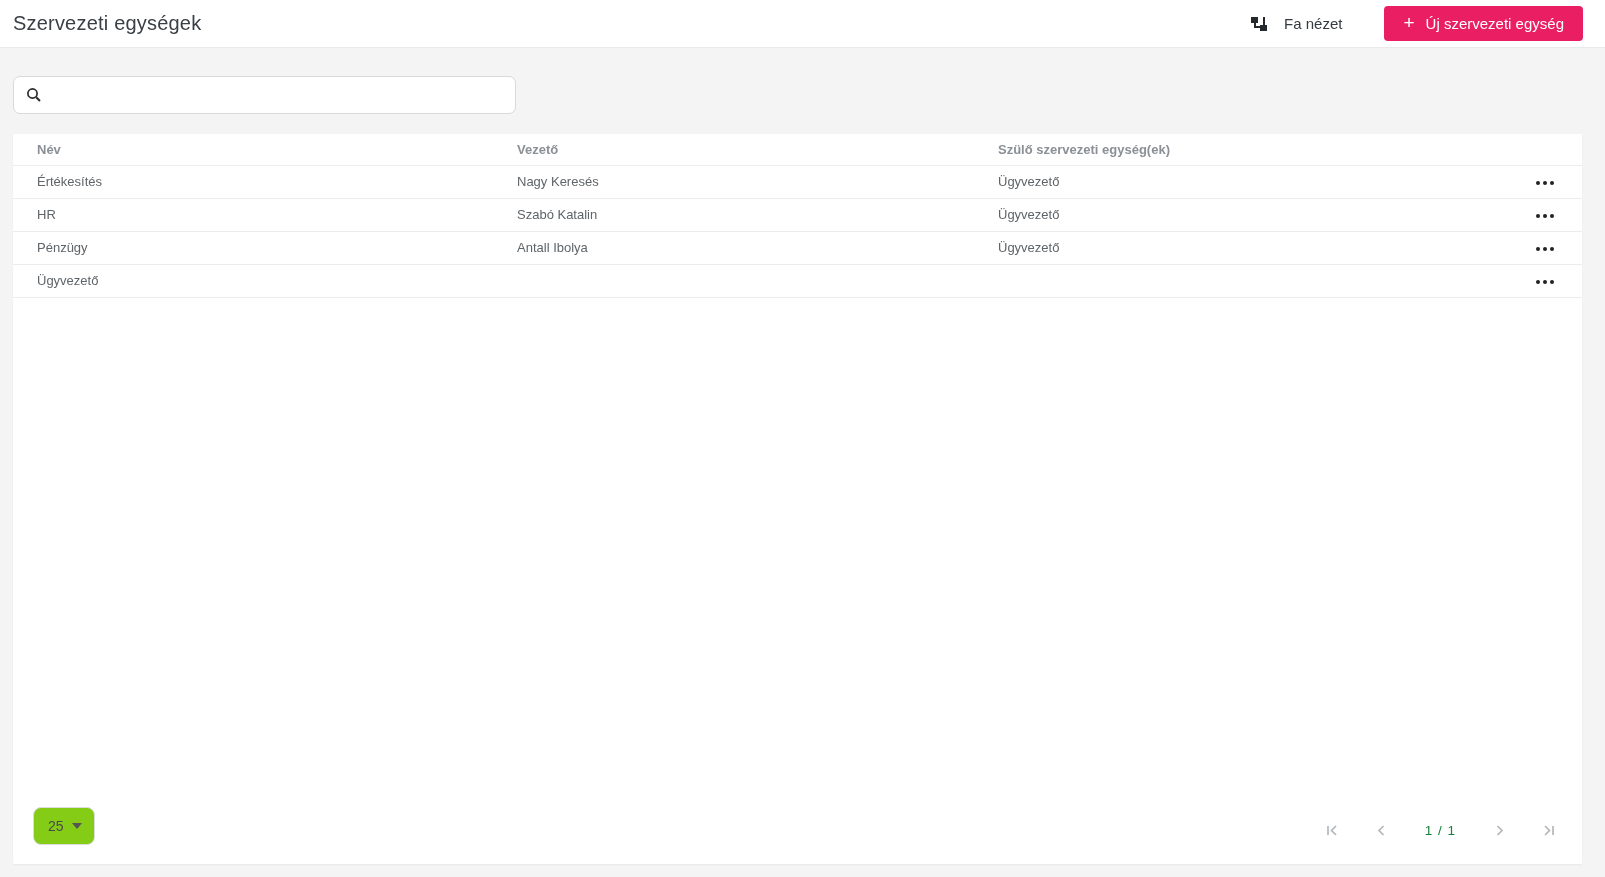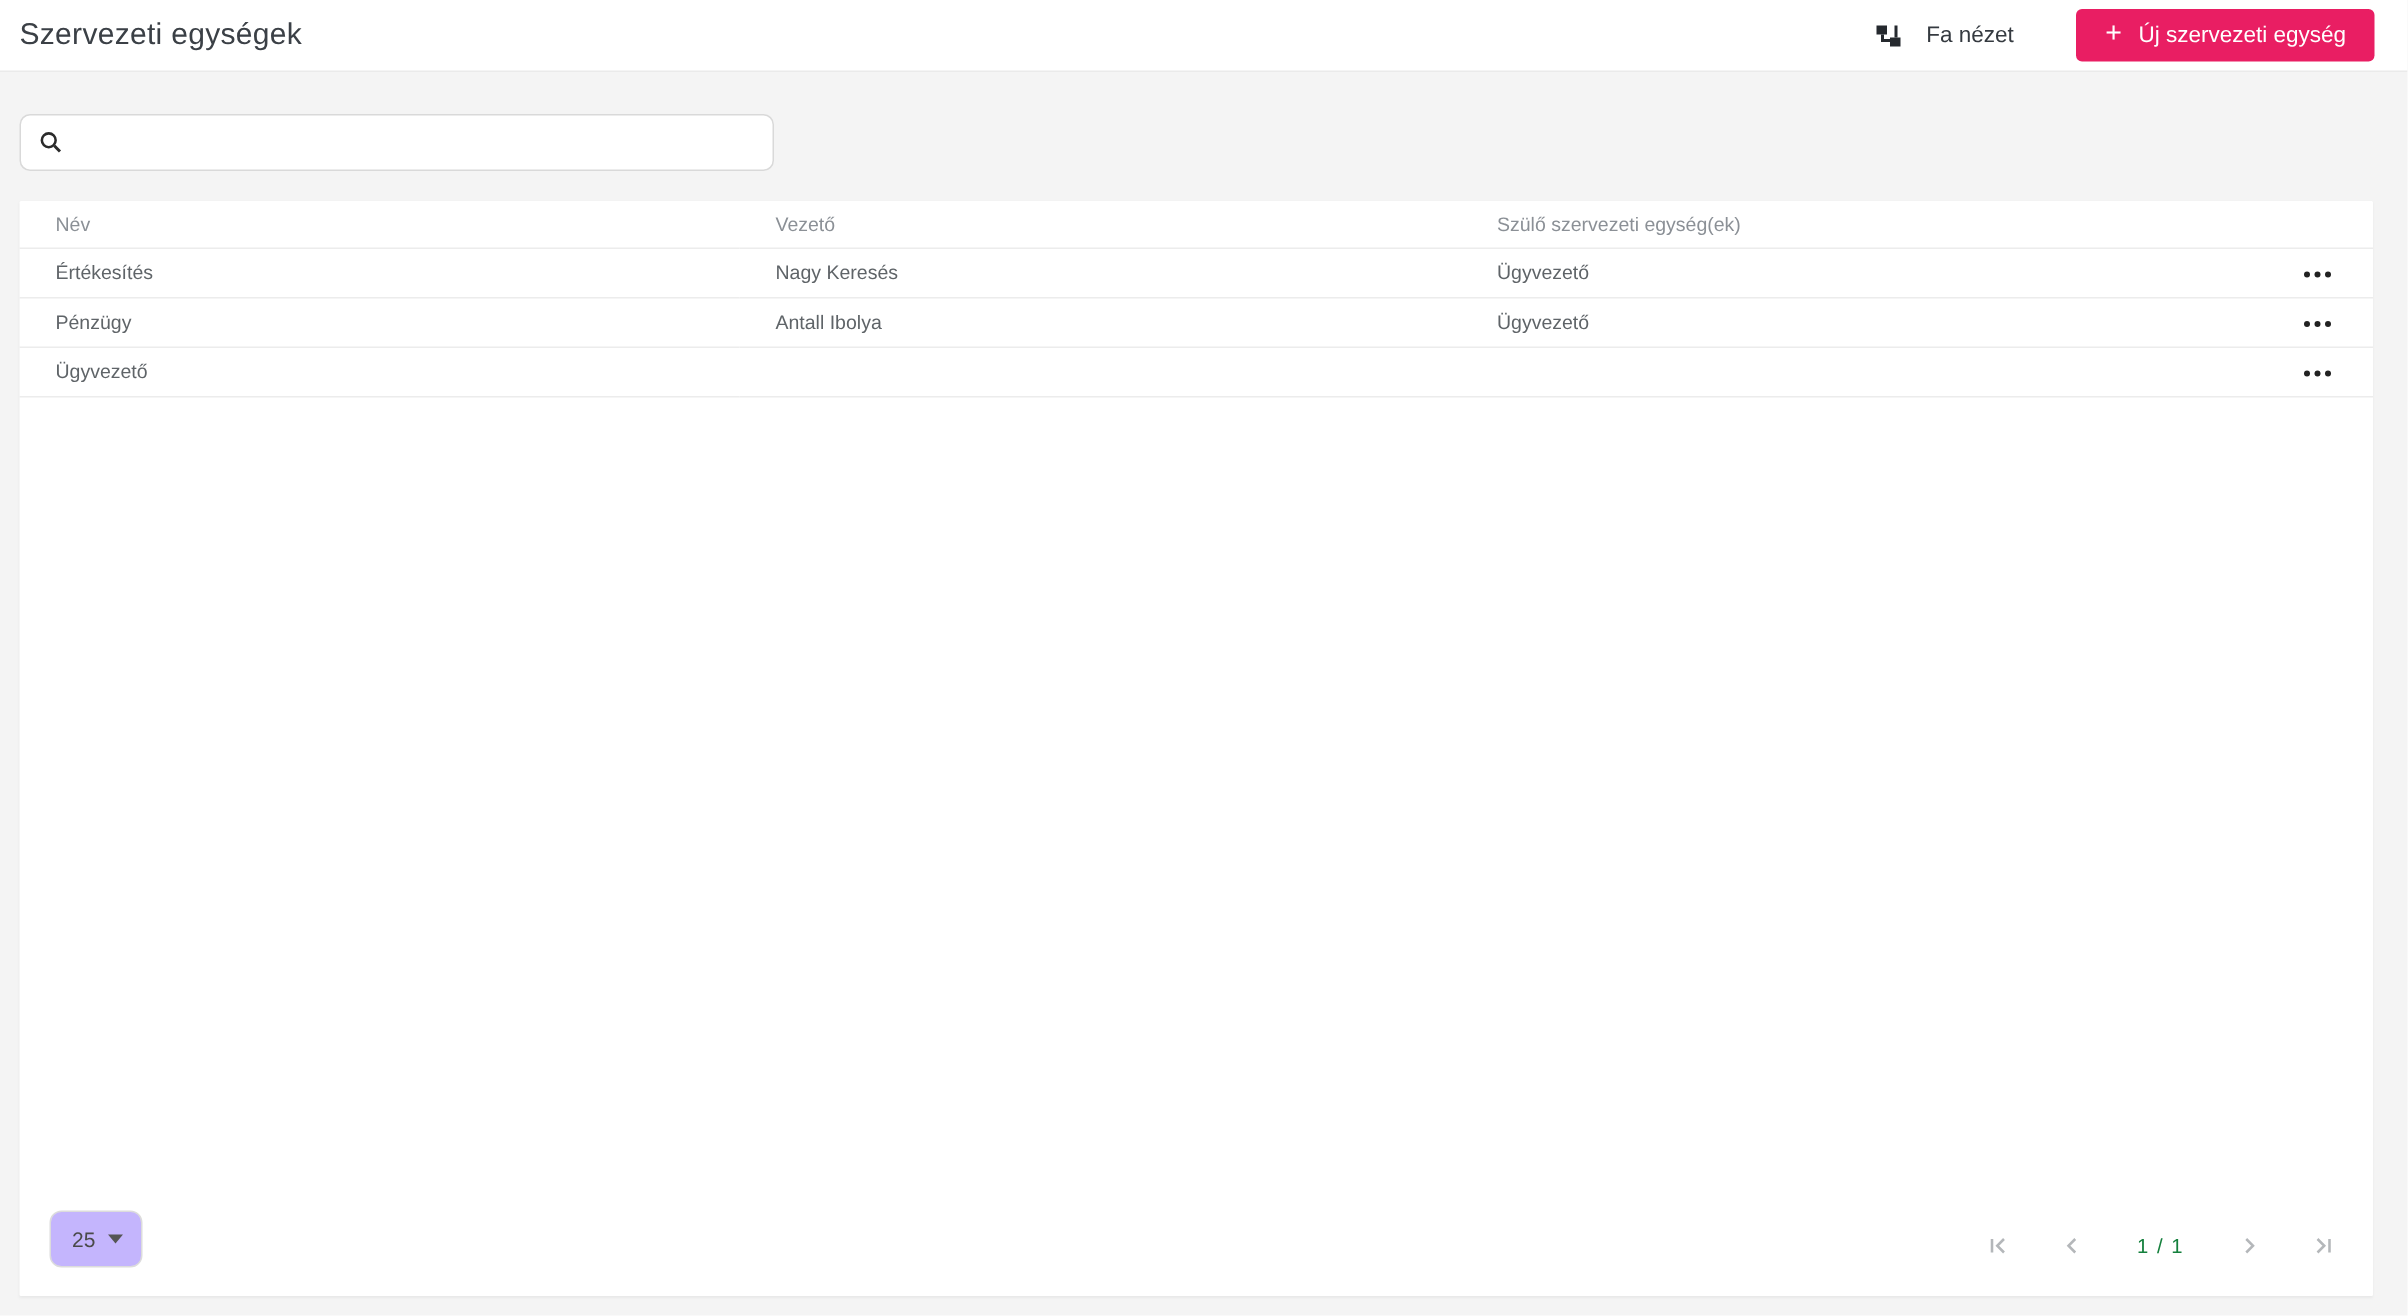--- a/index.html
+++ b/index.html
@@ -46,39 +46,39 @@
   .card {
     margin:20px 23px 0 13px; height:730px; background:#ffffff;
     position:relative; box-shadow:0 1px 2px rgba(0,0,0,.05); border-radius:1px;
   }
   table { width:100%; border-collapse:collapse; table-layout:fixed; }
   col.c-name   { width:480px; }
   col.c-leader { width:481px; }
   col.c-parent { width:auto; }
   col.c-actions{ width:84px; }
   th {
-    height:31px; font-weight:400; font-size:13px; color:#8b9096;
+    height:31px; font-weight:700; font-size:13px; color:#8b9096;
     text-align:left; padding:0 8px 0 24px; border-bottom:1px solid #ececec;
   }
   td {
     height:33px; font-size:13px; color:#5f6468;
     padding:0 8px 0 24px; border-bottom:1px solid #ececec; white-space:nowrap;
     overflow:hidden; text-overflow:ellipsis;
   }
   td.actions { text-align:right; padding:0 26px 0 0; }
   .more-btn {
     display:inline-flex; gap:3px; align-items:center; background:none; border:none;
     cursor:pointer; padding:4px 2px; vertical-align:middle;
   }
   .more-btn i { width:4px; height:4px; border-radius:50%; background:#222; display:block; }
 
   
   .pagesize {
     position:absolute; left:20px; bottom:19px; width:62px; height:38px;
-    border:1px solid #dcdcdc; border-radius:8px; background:#c4b5fd;
+    border:1px solid #dcdcdc; border-radius:8px; background:#84cc16;
     display:flex; align-items:center; justify-content:space-between;
     padding:0 12px 0 14px; cursor:pointer;
   }
   .pagesize .val { font-size:14px; color:#4a4a4a; }
   .caret-down {
     width:0; height:0; border-left:5px solid transparent; border-right:5px solid transparent;
     border-top:6px solid #555;
   }
   .pagination {
     position:absolute; right:24px; bottom:24px;
@@ -145,20 +145,30 @@
         <td>Értékesítés</td>
         <td>Nagy Keresés</td>
         <td>Ügyvezető</td>
         <td class="actions"><button class="more-btn">
               <i></i>
               <i></i>
               <i></i>
             </button></td>
       </tr>
       <tr>
+        <td>HR</td>
+        <td>Szabó Katalin</td>
+        <td>Ügyvezető</td>
+        <td class="actions"><button class="more-btn">
+              <i></i>
+              <i></i>
+              <i></i>
+            </button></td>
+      </tr>
+      <tr>
         <td>Pénzügy</td>
         <td>Antall Ibolya</td>
         <td>Ügyvezető</td>
         <td class="actions"><button class="more-btn">
               <i></i>
               <i></i>
               <i></i>
             </button></td>
       </tr>
       <tr>

